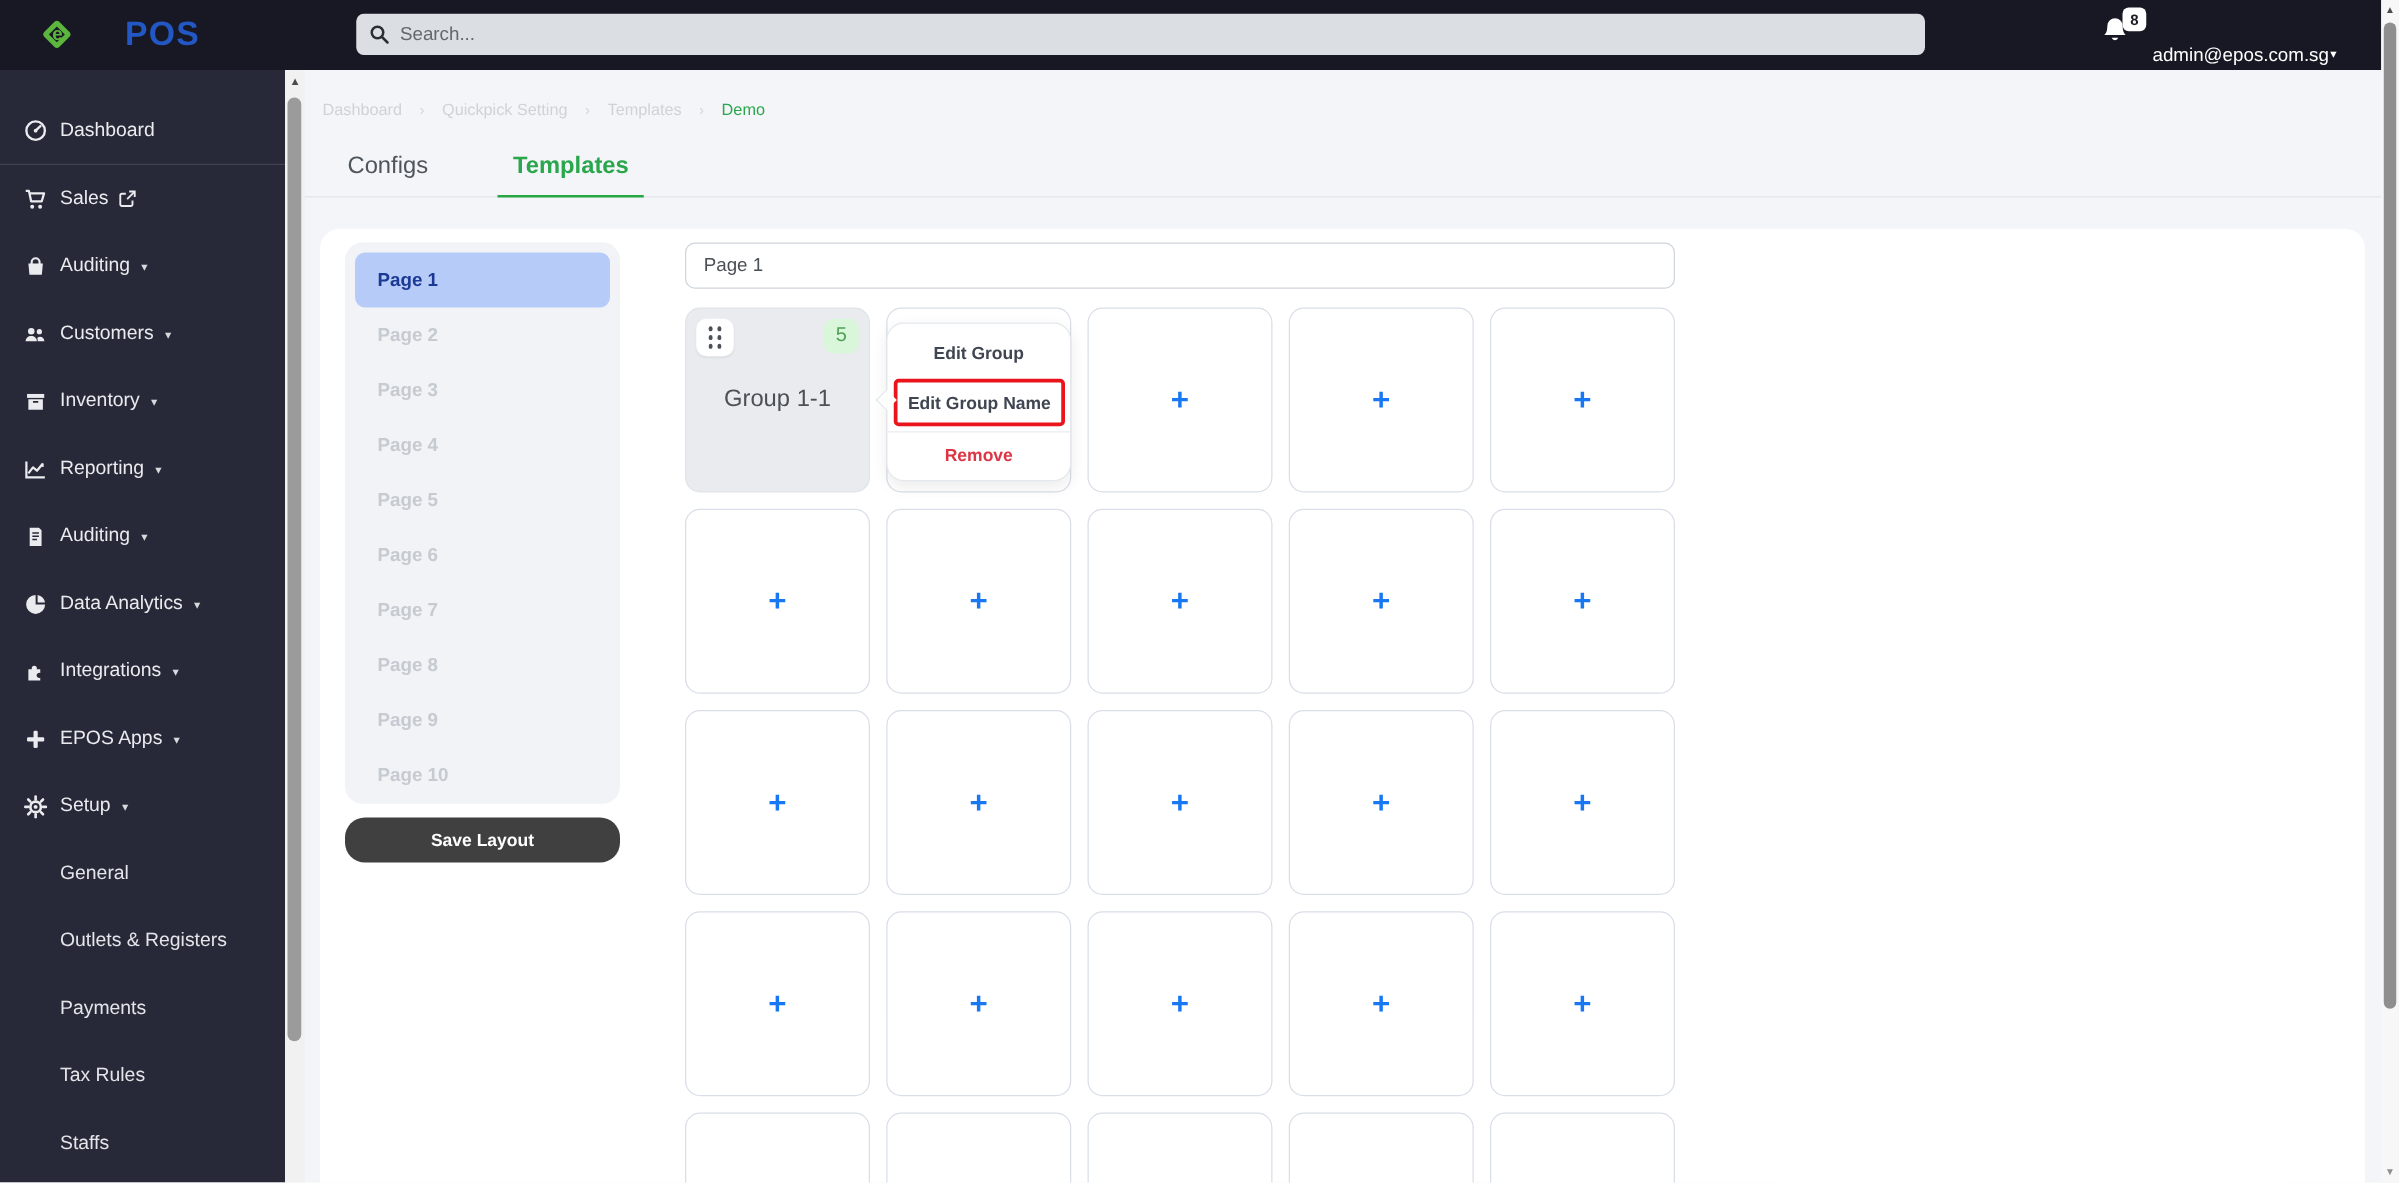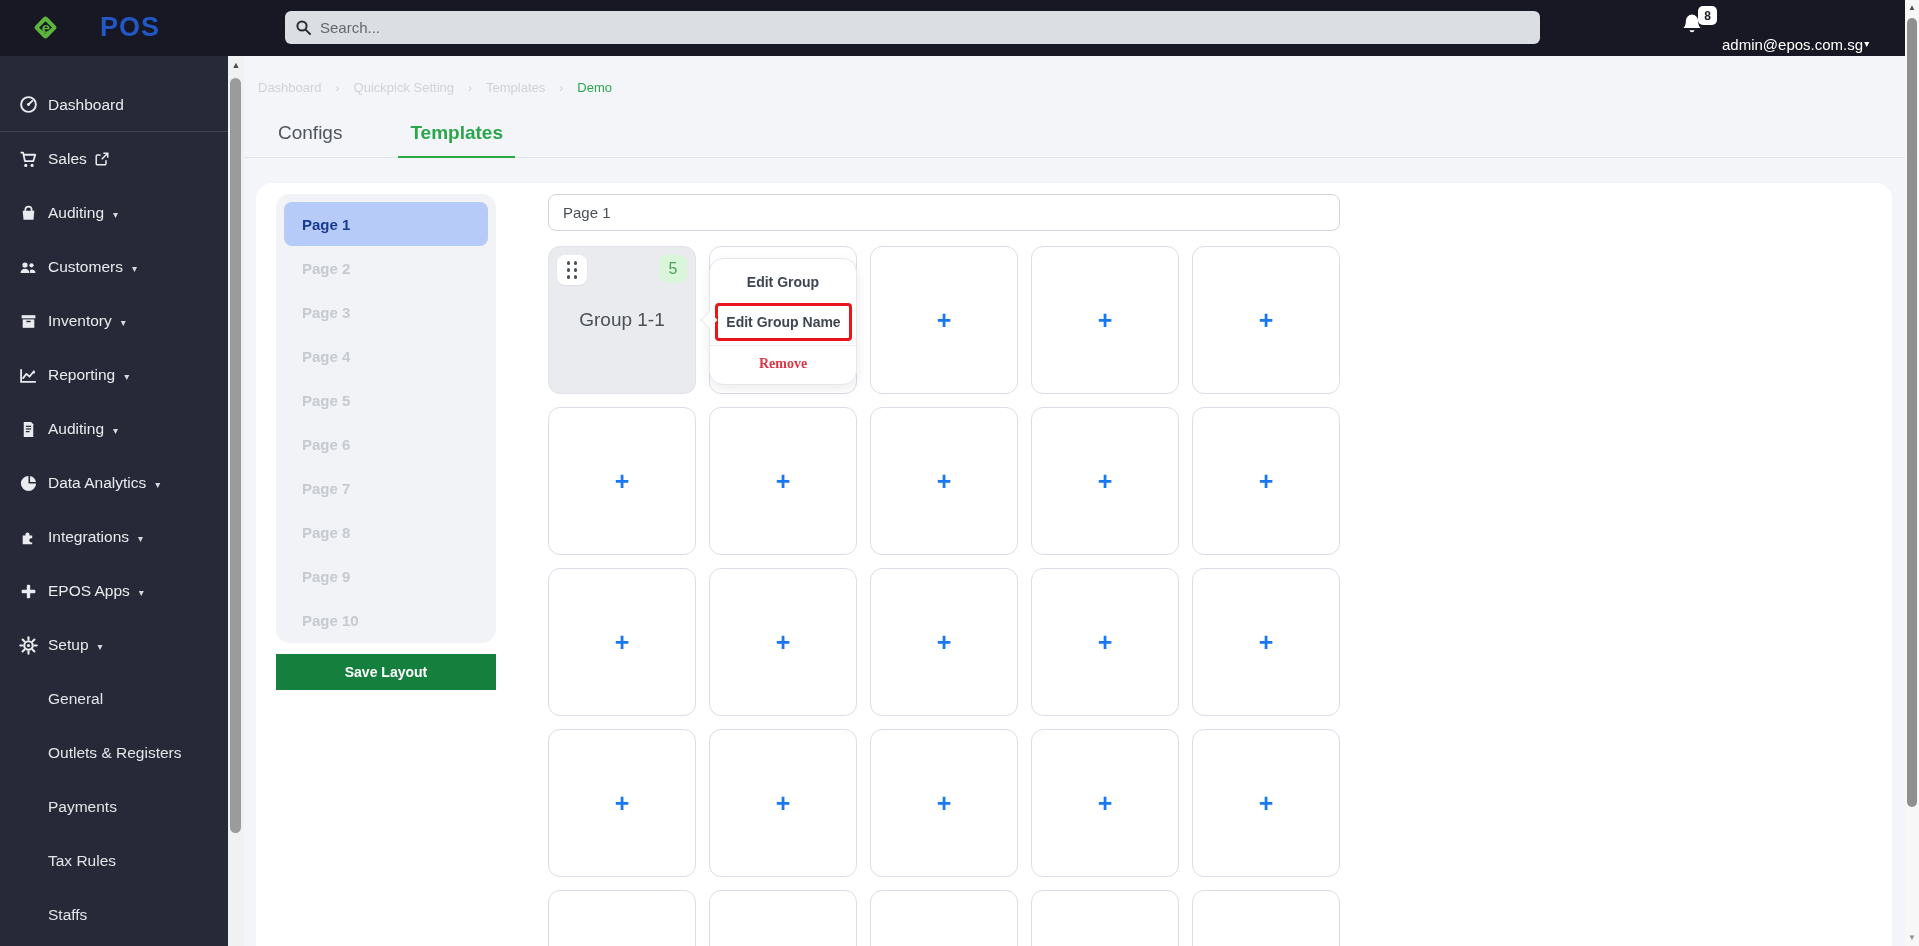--- a/index.html
+++ b/index.html
@@ -52,42 +52,42 @@
   .tab { padding:11px 4px 12px; font-size:19px; color:#4e555c; cursor:pointer; }
   .tab.first { margin-right:52px; }
   .tab.active { color:#2aa64c; font-weight:bold; border-bottom:2px solid #28a745; margin-bottom:-1px; padding-left:12px; padding-right:12px; }
 
   .card { margin:25px 13px 0 12px; background:#ffffff; border-radius:16px; height:900px; padding:11px 0 0 20px; display:flex; }
 
   
   .pages-panel { width:220px; background:#f1f3f6; border-radius:14px; padding:8px 8px 0 8px; height:449px; }
   .page-item { height:44px; display:flex; align-items:center; padding-left:18px; font-size:15px; font-weight:bold; color:#c6cad1; cursor:pointer; border-radius:8px; }
   .page-item.selected { background:#b7cbf9; color:#1b3a94; }
-  .save-btn { width:220px; height:36px; margin-top:11px; background:#15803d; color:#fff; border:none; border-radius:0; font-size:14px; font-weight:bold; font-family:"Liberation Sans",sans-serif; cursor:pointer; }
+  .save-btn { width:220px; height:36px; margin-top:11px; background:#404040; color:#fff; border:none; border-radius:16px; font-size:14px; font-weight:bold; font-family:"Liberation Sans",sans-serif; cursor:pointer; }
 
   
   .editor-col { margin-left:52px; width:800px; }
   .pagename-input { width:792px; height:37px; border:1px solid #cfd5db; border-radius:8px; font-size:15px; color:#4a5056; padding:0 14px; font-family:"Liberation Sans",sans-serif; outline:none; background:#fff; }
   .grid { margin-top:15px; display:grid; grid-template-columns:repeat(5,148px); grid-auto-rows:148px; gap:13px; }
   .tile { width:148px; height:148px; border:1px solid #d9dee8; border-radius:12px; background:#fff; position:relative; display:flex; align-items:center; justify-content:center; cursor:pointer; }
   .tile .plus { color:#1877f2; font-size:25px; font-weight:bold; line-height:1; }
   .tile.group { background:#e9ebef; border-color:#e0e3e8; }
   .group-label { font-size:19px; color:#4b5157; }
   .drag-handle { position:absolute; left:8px; top:8px; width:30px; height:30px; background:#fff; border-radius:8px; display:grid; grid-template-columns:4px 4px; grid-auto-rows:4px; gap:3px; place-content:center; cursor:grab; box-shadow:0 1px 2px rgba(0,0,0,0.06); }
   .drag-handle i { width:3.5px; height:3.5px; border-radius:50%; background:#4b5157; }
   .count-badge { position:absolute; right:8px; top:8px; width:28px; height:28px; background:#daf6da; color:#50a156; border-radius:8px; font-size:16px; display:flex; align-items:center; justify-content:center; }
 
   .tile-wrap { position:relative; width:148px; height:120px; }
   .popover { position:absolute; left:0; top:12px; width:148px; background:#fff; border:1px solid #e4e7ec; border-radius:14px; box-shadow:0 4px 12px rgba(0,0,0,0.08); z-index:5; padding:6px 0 8px; }
   .popover .arrow { position:absolute; left:-7px; top:55px; width:12px; height:12px; background:#fff; border-left:1px solid #e4e7ec; border-bottom:1px solid #e4e7ec; transform:rotate(45deg); }
   .menu-item { text-align:center; font-size:14px; font-weight:bold; color:#3f4651; padding:9px 0; cursor:pointer; }
   .annotation-box { border:3px solid #ea141c; border-radius:4px; margin:4px 4px 0 5px; }
   .annotation-box .menu-item { padding:8px 0; }
   .menu-divider { border-top:1px solid #e9ecef; margin-top:4px; }
-  .menu-item.danger { color:#dc3545; padding:10px 0 4px;font-family:Liberation Serif, serif; }
+  .menu-item.danger { color:#dc3545; padding:10px 0 4px; }
 </style>
 </head>
 <body>
 
 <div class="topbar">
   <div class="logo">
     <span class="logo-diamond">
       <span class="dshape"></span>
       <span class="dletter">e</span>
     </span>

